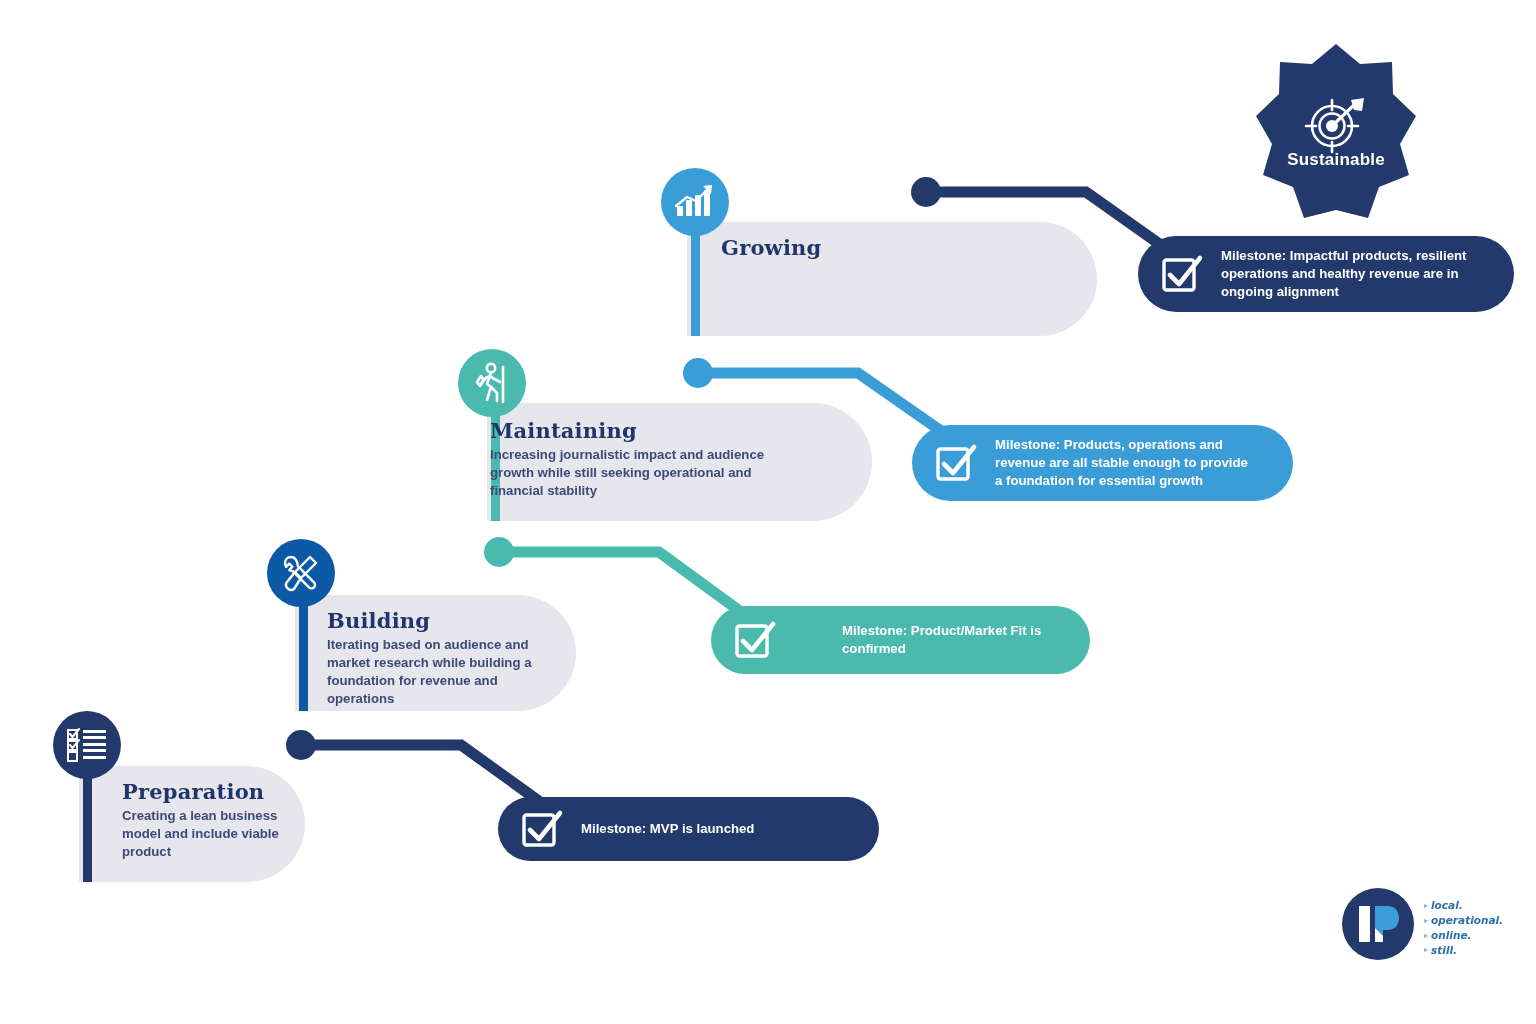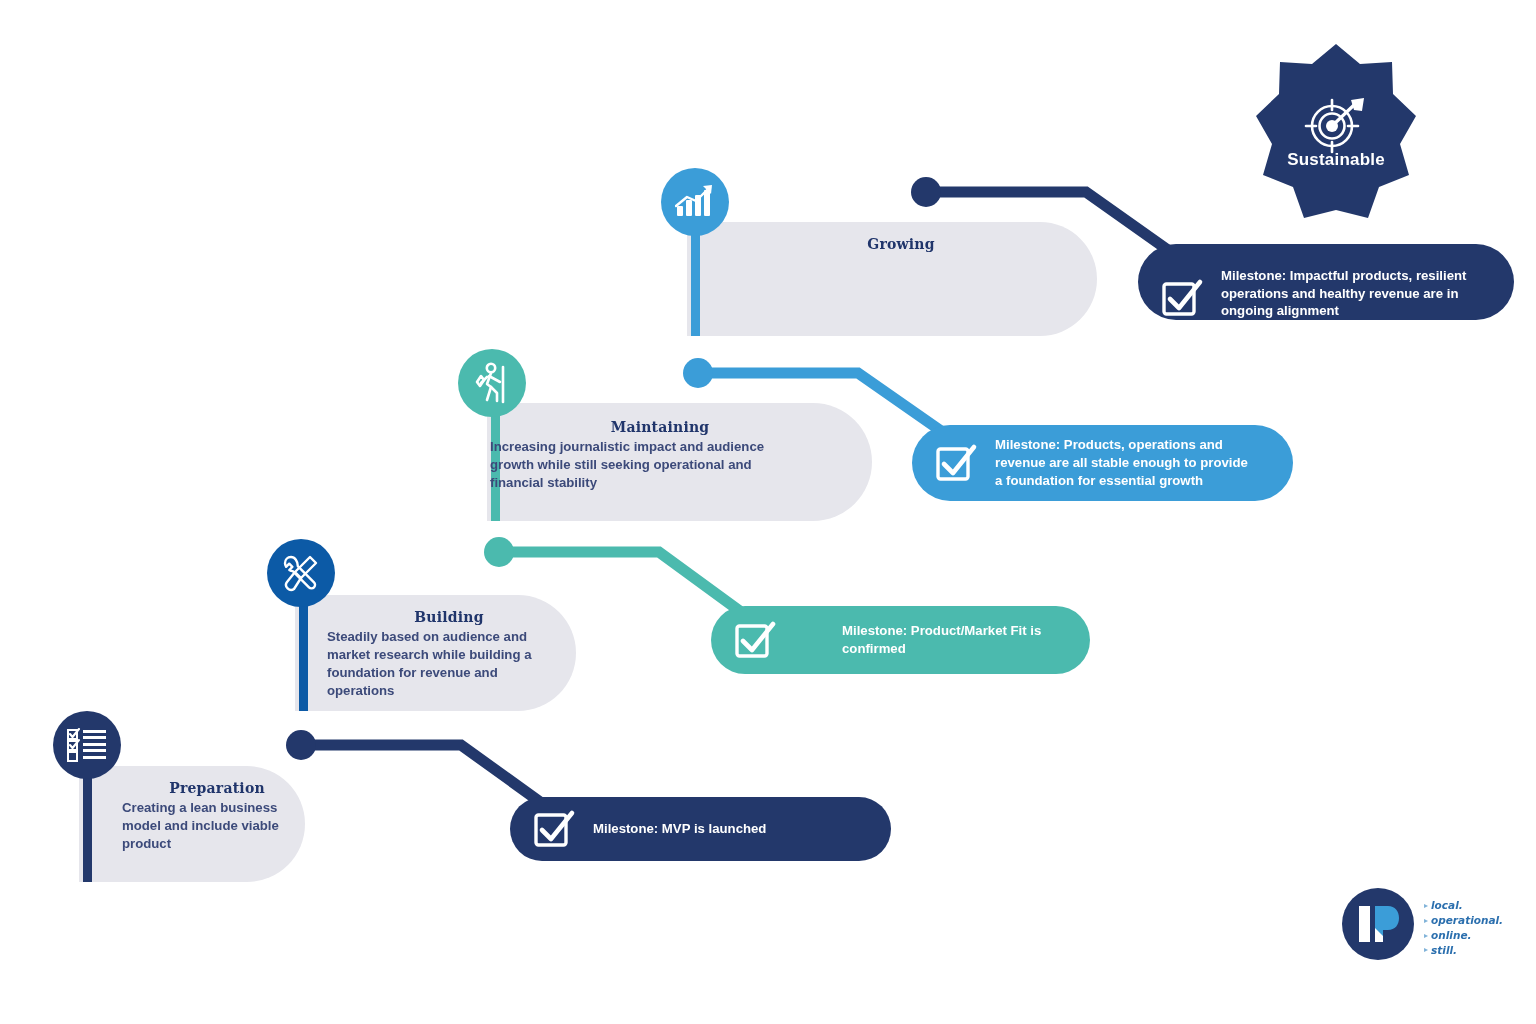--- a/index.html
+++ b/index.html
@@ -32,26 +32,25 @@
     border-radius:50%;
     display:flex;align-items:center;justify-content:center;
   }
   .stage-icon svg{display:block;}
   .stage-text{
     position:absolute;
   }
   .stage-title{
     font-family:"DejaVu Serif", serif;
     font-weight:bold;
-    font-size:14px;
+    font-size:21px;
     color:#20356b;
     letter-spacing:0.2px;
     margin:0 0 3px 0;
     line-height:1.15;
-    text-align:center;
   }
   .stage-desc{
     font-size:13.2px;
     font-weight:bold;
     color:#3c4a7a;
     line-height:1.35;
     margin:0;
     white-space:pre-line;
   }
 
@@ -192,21 +191,21 @@
     <svg width="40" height="40" viewBox="0 0 40 40">
       <g fill="none" stroke="#ffffff" stroke-width="2.4" stroke-linecap="round" stroke-linejoin="round">
         <path d="M10,4 C6.5,4 4,6.8 4,10.3 C4,11.6 4.4,12.8 5.1,13.8 L8.2,10.7 L11.4,13.9 L8.3,17 C9.3,17.7 10.5,18.1 11.8,18.1 L28,34.3 C29.4,35.7 31.6,35.7 33,34.3 C34.4,32.9 34.4,30.7 33,29.3 L16.8,13.1 C16.8,8.1 13.9,4 10,4 Z"></path>
         <path d="M29,4 L35,10 L20,25 L14,19 Z"></path>
         <path d="M14,19 L6,29 C4.5,31 4.8,33.6 6.6,35.4 C8.4,37.2 11,37.5 13,36 L20,25"></path>
       </g>
     </svg>
   </div>
   <div class="stage-text" style="left:313px;top:609px;width:244px;">
     <div class="stage-title">Building</div>
-    <div class="stage-desc">Steadily based on audience and
+    <div class="stage-desc">Iterating based on audience and
 market research while building a
 foundation for revenue and
 operations</div>
   </div>
 
   <div class="stage-card" style="left:65px;top:766px;width:226px;height:116px;"></div>
   <div class="stage-stem" style="left:69px;top:752px;height:130px;background:#23386b;"></div>
   <div class="stage-icon" style="left:39px;top:711px;background:#23386b;">
     <svg width="42" height="34" viewBox="0 0 42 34">
       <g fill="none" stroke="#ffffff" stroke-width="2">
@@ -227,21 +226,21 @@
       </g>
     </svg>
   </div>
   <div class="stage-text" style="left:108px;top:780px;width:190px;">
     <div class="stage-title">Preparation</div>
     <div class="stage-desc">Creating a lean business
 model and include viable
 product</div>
   </div>
 
-  <div class="milestone" style="left:1124px;top:244px;width:376px;height:76px;background:#23386b;align-items:flex-end;">
+  <div class="milestone" style="left:1124px;top:236px;width:376px;height:76px;background:#23386b;">
     <span class="ms-icon">
       <svg width="44" height="44" viewBox="0 0 44 44">
         <rect x="4" y="8" width="30" height="30" rx="2.5" fill="none" stroke="#ffffff" stroke-width="3.4"></rect>
         <path d="M10,23 L19,32 L40,6" fill="none" stroke="#ffffff" stroke-width="4.6" stroke-linecap="round" stroke-linejoin="round"></path>
       </svg>
     </span>
     <span class="ms-text">Milestone: Impactful products, resilient
 operations and healthy revenue are in
 ongoing alignment</span>
   </div>
@@ -262,21 +261,21 @@
     <span class="ms-icon">
       <svg width="44" height="44" viewBox="0 0 44 44">
         <rect x="4" y="8" width="30" height="30" rx="2.5" fill="none" stroke="#ffffff" stroke-width="3.4"></rect>
         <path d="M10,23 L19,32 L40,6" fill="none" stroke="#ffffff" stroke-width="4.6" stroke-linecap="round" stroke-linejoin="round"></path>
       </svg>
     </span>
     <span class="ms-text">Milestone: Product/Market Fit is
 confirmed</span>
   </div>
 
-  <div class="milestone" style="left:496px;top:797px;width:381px;height:64px;background:#23386b;">
+  <div class="milestone" style="left:484px;top:797px;width:381px;height:64px;background:#23386b;">
     <span class="ms-icon">
       <svg width="44" height="44" viewBox="0 0 44 44">
         <rect x="4" y="8" width="30" height="30" rx="2.5" fill="none" stroke="#ffffff" stroke-width="3.4"></rect>
         <path d="M10,23 L19,32 L40,6" fill="none" stroke="#ffffff" stroke-width="4.6" stroke-linecap="round" stroke-linejoin="round"></path>
       </svg>
     </span>
     <span class="ms-text">Milestone: MVP is launched</span>
   </div>
 
   <div class="logo-wrap">

